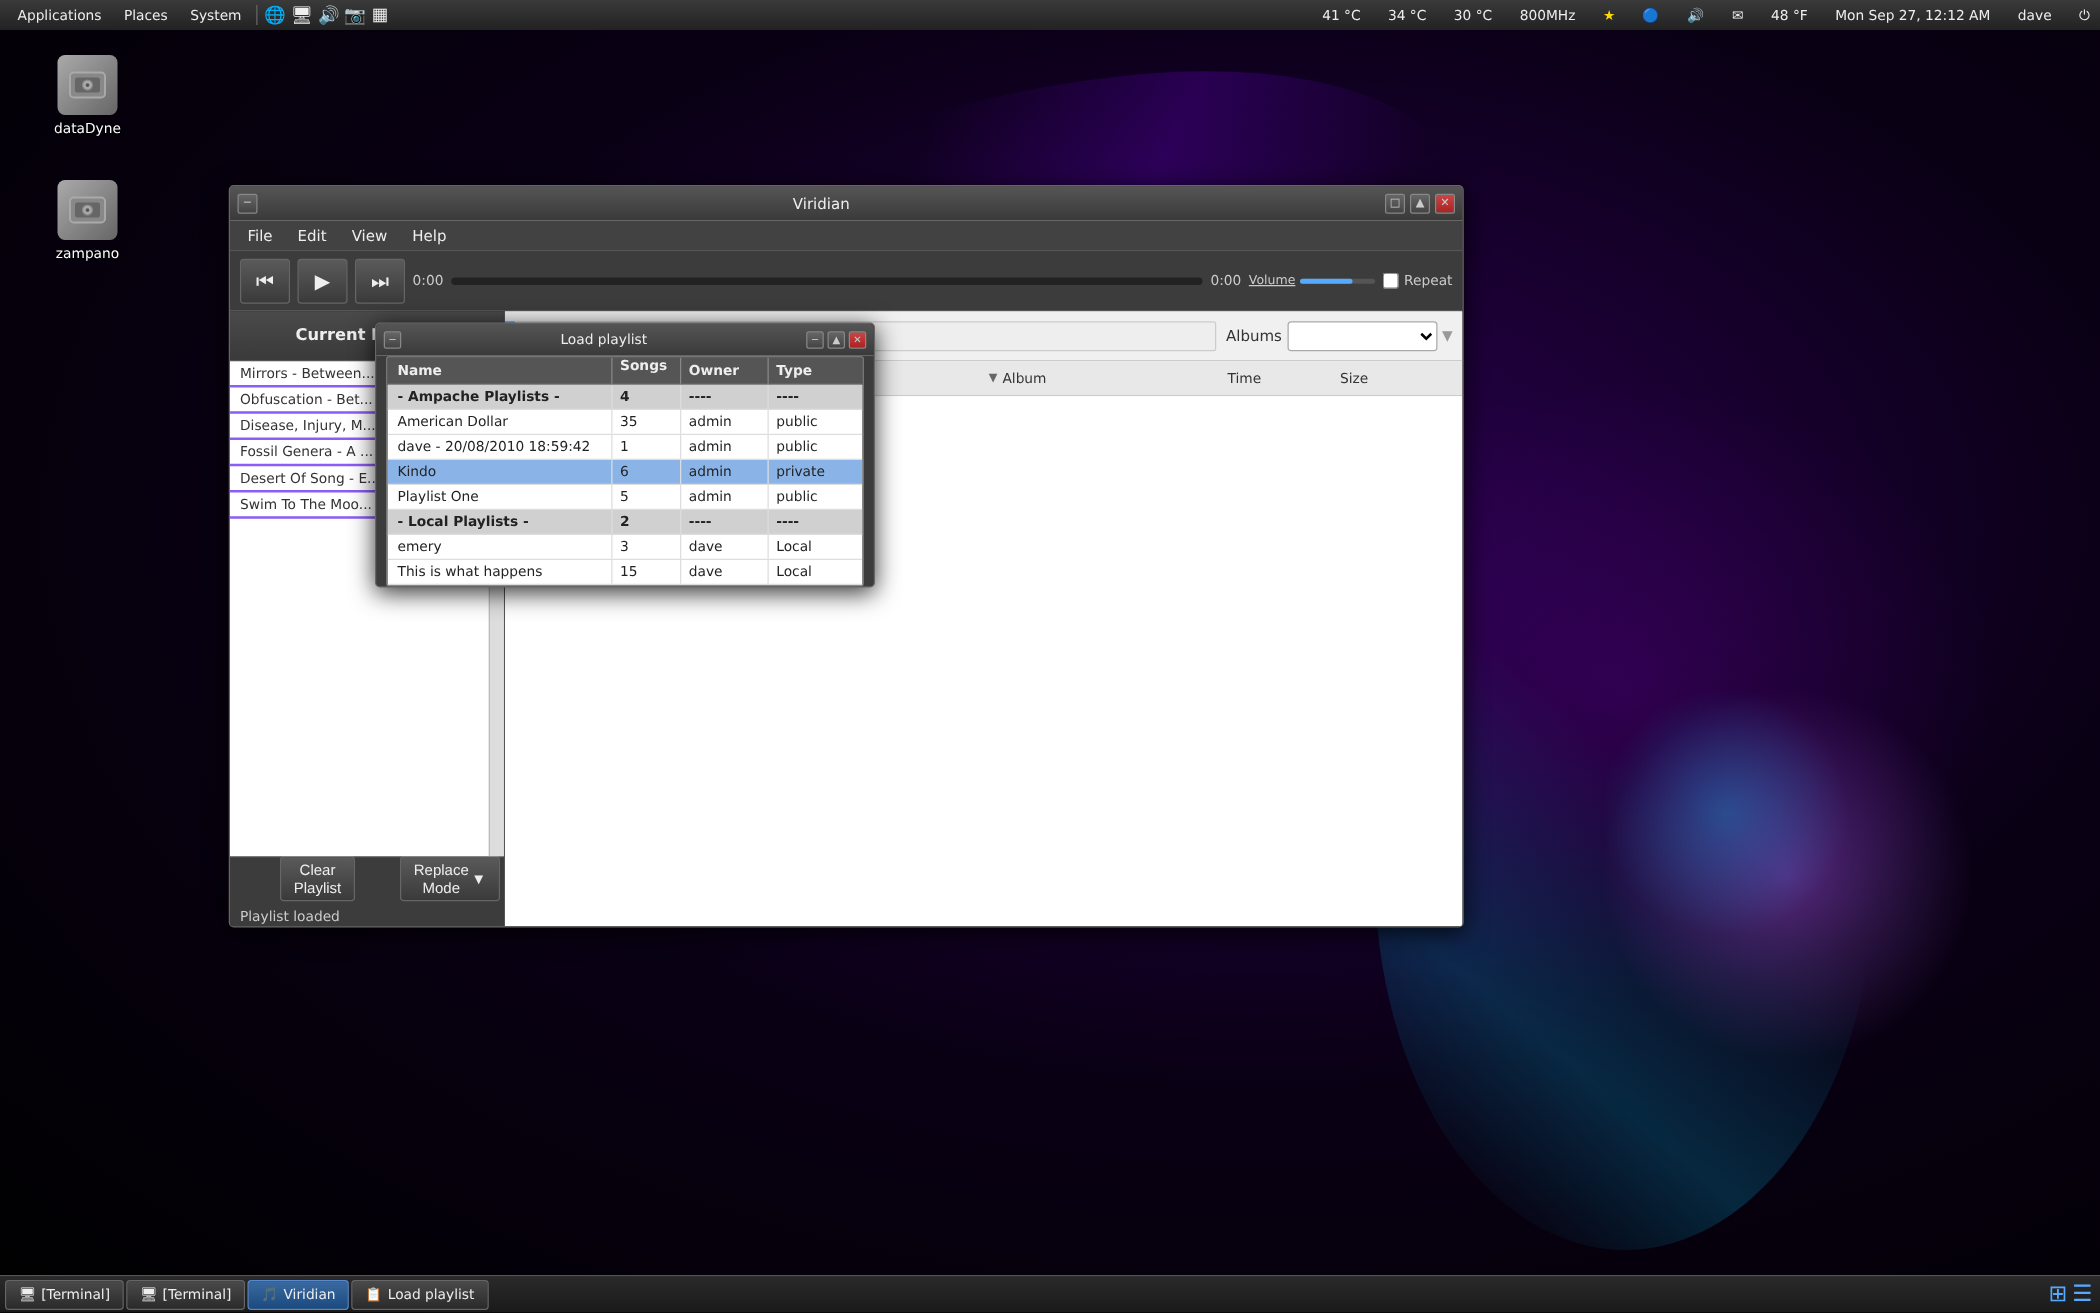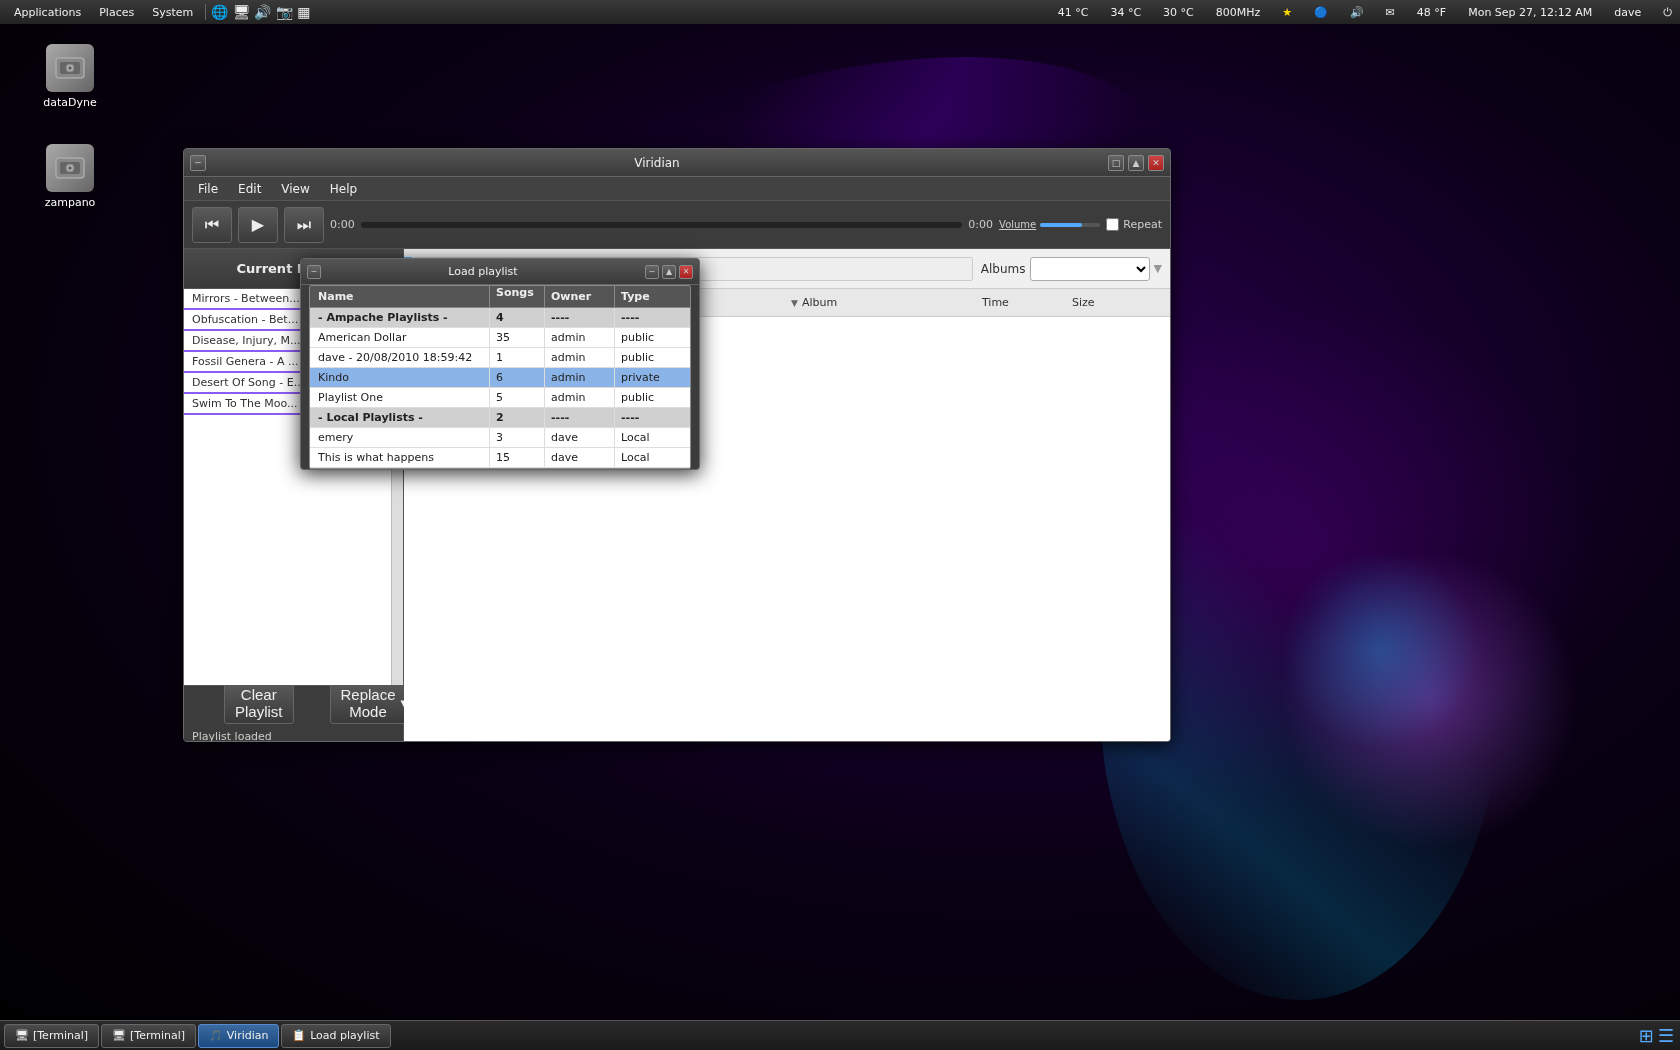--- a/index.html
+++ b/index.html
@@ -327,21 +327,21 @@
       display: flex;
       gap: 4px;
     }
     .footer-btn {
       padding: 3px 10px;
       background: linear-gradient(to bottom, #5a5a5a, #3a3a3a);
       border: 1px solid #666;
       border-radius: 3px;
       color: #eee;
       cursor: pointer;
-      font-size: 15px;
+      font-size: 12px;
       margin-left: 32px;
     }
     .replace-mode-btn {
       display: flex;
       align-items: center;
       gap: 2px;
     }
     .status-bar {
       color: #ccc;
       font-size: 11px;

